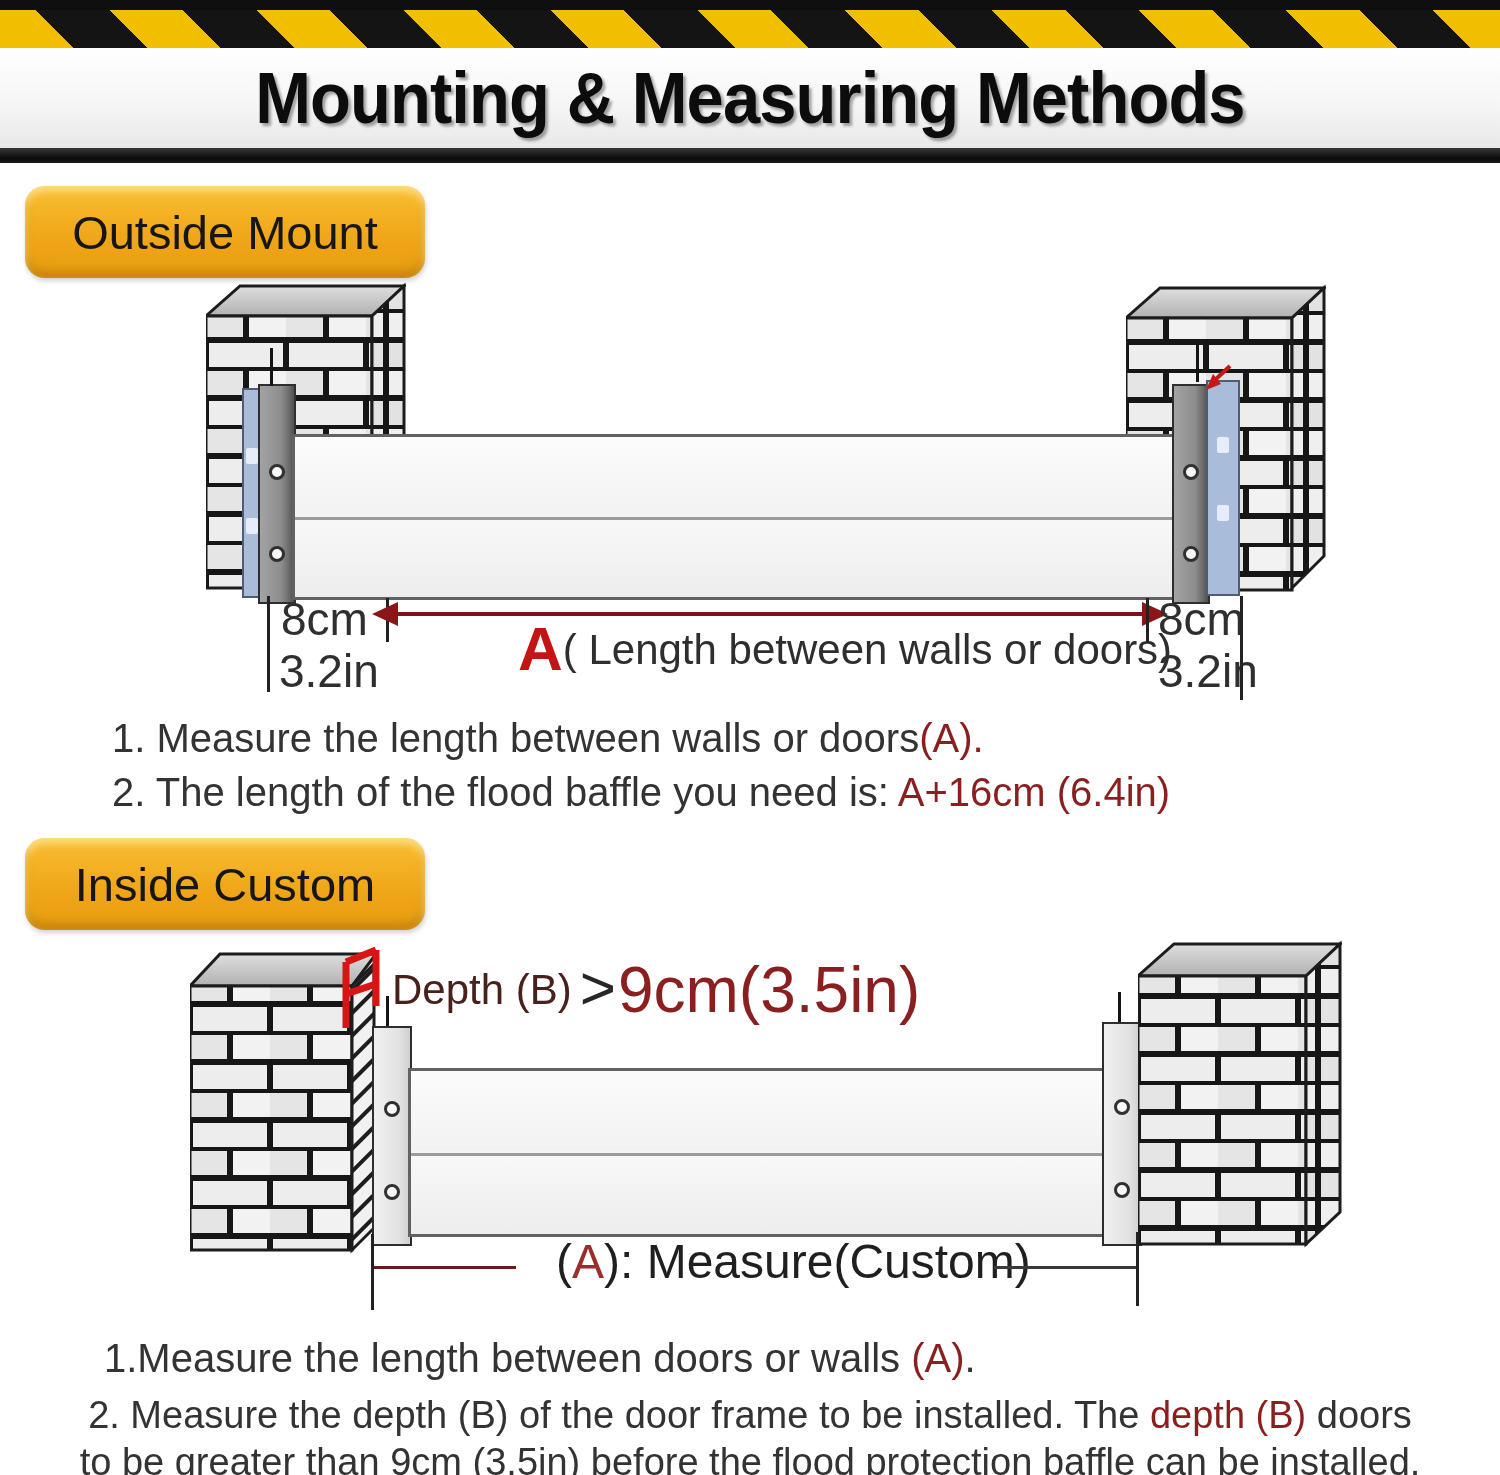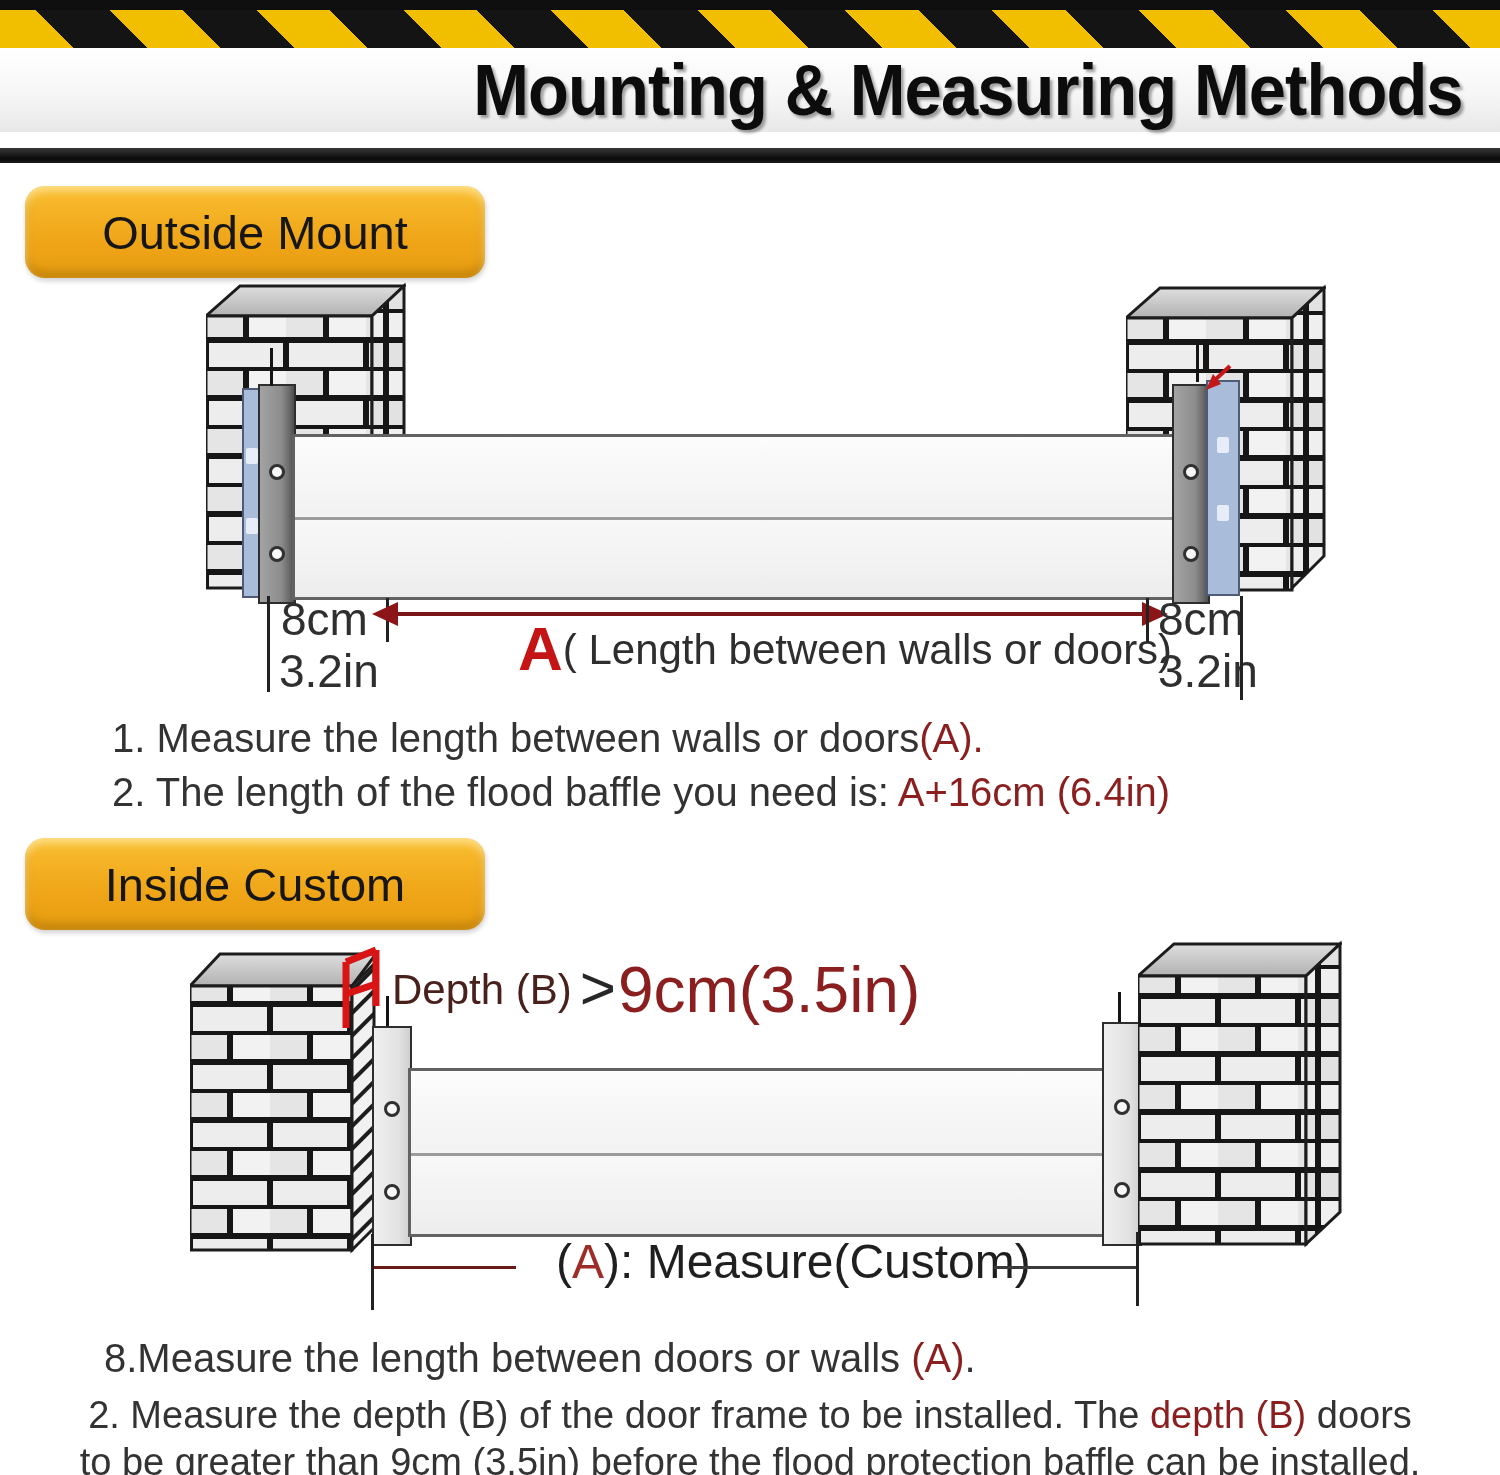--- a/index.html
+++ b/index.html
@@ -8,34 +8,34 @@
     font-family:"Liberation Sans",sans-serif;overflow:hidden;
   }
   
   .top-black{position:absolute;left:0;top:0;width:1500px;height:10px;background:#0f0f0f;}
   .hazard{
     position:absolute;left:0;top:10px;width:1500px;height:38px;
     background:repeating-linear-gradient(45deg,#f2bf00 0 52px,#141414 52px 104px);
     box-shadow:0 5px 7px rgba(0,0,0,0.28);
   }
   .title-band{
-    position:absolute;left:0;top:48px;width:1500px;height:84px;
+    position:absolute;left:0;top:48px;width:1500px;height:100px;
     background:linear-gradient(180deg,#ffffff 0%,#f6f6f6 55%,#e8e8e8 100%);
-    display:flex;align-items:center;justify-content:flex-end;
+    display:flex;align-items:center;justify-content:center;
   }
   .title-band .t{
     font-size:72px;font-weight:bold;color:#0c0c0c;white-space:nowrap;
     transform:scaleX(0.93);letter-spacing:-1px;
     text-shadow:3px 3px 3px rgba(0,0,0,0.35);
   }
   .title-underbar{position:absolute;left:0;top:148px;width:1500px;height:15px;
     background:linear-gradient(180deg,#383838,#0a0a0a 70%,#1c1c1c);}
   
   .badge{
-    position:absolute;width:460px;height:92px;border-radius:20px;
+    position:absolute;width:400px;height:92px;border-radius:20px;
     background:linear-gradient(180deg,#f9be31 0%,#efa517 60%,#e79d10 100%);
     box-shadow:inset 0 5px 8px rgba(255,236,170,0.75), inset 0 -7px 9px rgba(135,85,0,0.35), 1px 3px 5px rgba(0,0,0,0.18);
     display:flex;align-items:center;justify-content:center;
     font-size:47px;color:#161616;
   }
   #badge-outside{left:25px;top:186px;}
   #badge-inside{left:25px;top:838px;}
   
   .diagram{position:absolute;left:0;width:1500px;}
   #diagram-outside{top:282px;height:433px;}
@@ -252,20 +252,20 @@
     <div class="vline" style="left:371px;top:296px;height:76px;"></div>
     <div class="hline red" style="left:374px;top:328px;width:142px;"></div>
     <div class="ins-span" style="left:556px;top:296px;">
       <span>(</span><span class="ins-a">A</span><span>): Measure(Custom)</span>
     </div>
     <div class="hline" style="left:994px;top:328px;width:142px;"></div>
     <div class="vline" style="left:1136px;top:294px;height:74px;"></div>
   </div>
 
   <div class="step" style="left:104px;top:1336px;">
-    <span>8.Measure the length between doors or walls </span><span class="red">(A)</span><span>.</span>
+    <span>1.Measure the length between doors or walls </span><span class="red">(A)</span><span>.</span>
   </div>
   <div class="step" id="inside-step2" style="left:50px;top:1392px;width:1400px;">
     <span>2. Measure the depth (B) of the door frame to be installed. The </span><span class="red">depth (B)</span><span> doors</span><br>
     <span>to be greater than 9cm (3.5in) before the flood protection baffle can be installed.</span>
   </div>
 
 </div>
 
 </body></html>

